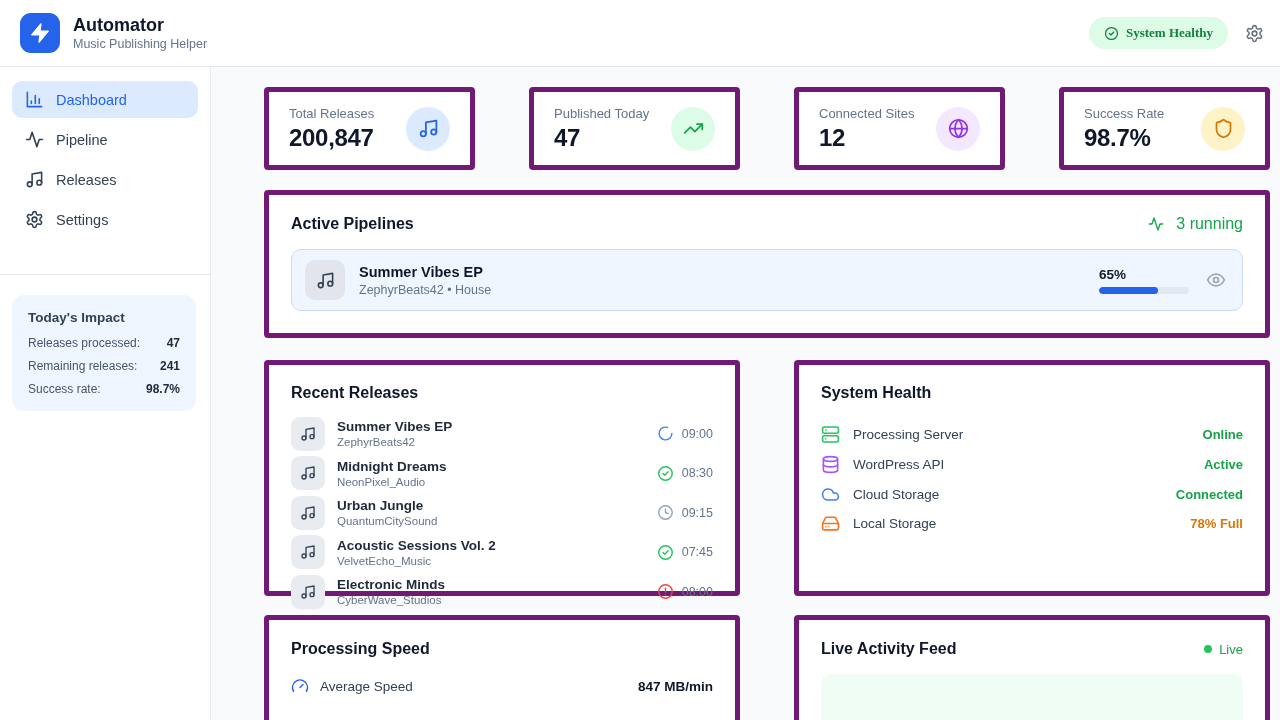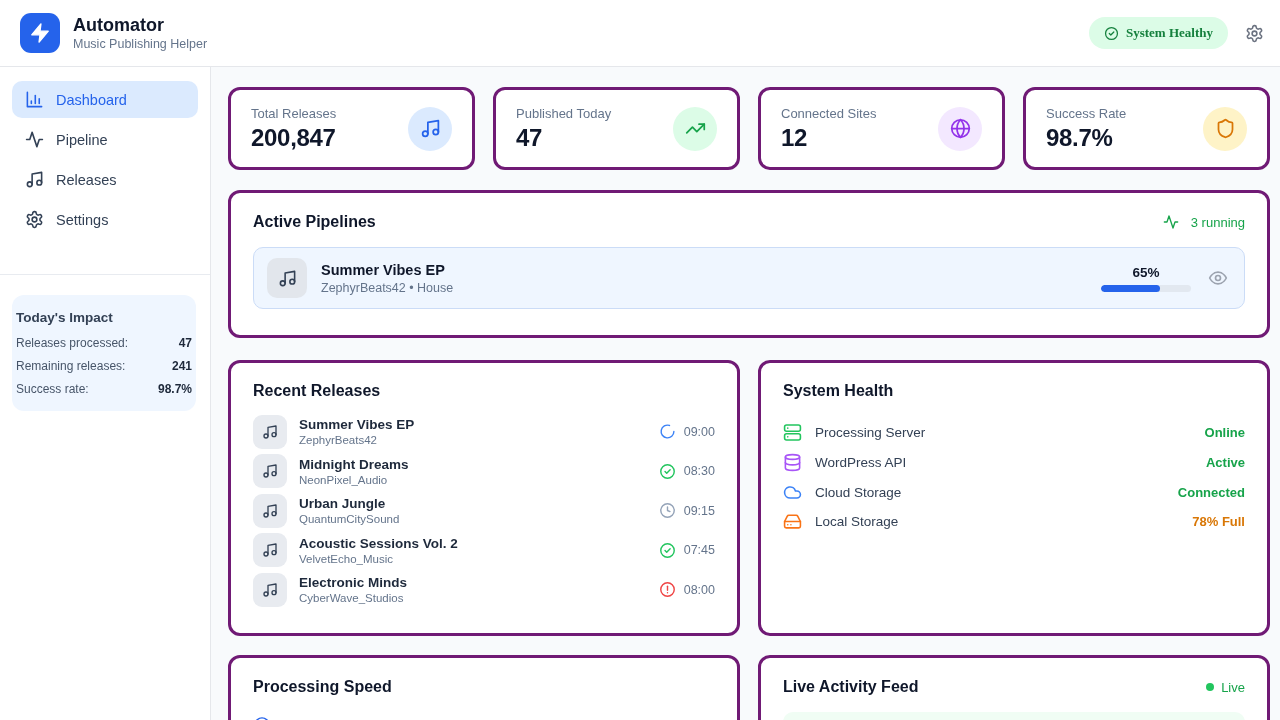--- a/index.html
+++ b/index.html
@@ -29,71 +29,71 @@
     padding-top:14px; flex-shrink:0; }
   .main { flex:1; background:#f8fafc; padding:20px 10px 0 17px; overflow:hidden; }
 
   
   .nav-item { display:flex; align-items:center; gap:12px; height:37px;
     margin:0 12px 3px 12px; padding:0 13px; border-radius:10px; font-size:14.5px;
     color:#334155; cursor:pointer; }
   .nav-item.active { background:#dbeafe; color:#2563eb; font-weight:500; }
   .nav-item svg { width:19px; height:19px; flex-shrink:0; }
   .side-divider { border-top:1px solid #e8ebf0; margin:36px 0 20px 0; }
-  .impact { background:#eff6ff; border-radius:12px; margin:0 14px 0 12px; padding:15px 4px; }
+  .impact { background:#eff6ff; border-radius:12px; margin:0 14px 0 12px; padding:15px 16px; }
   .impact-title { font-size:13.5px; font-weight:700; color:#334155; margin-bottom:11px; }
   .impact-row { display:flex; justify-content:space-between; font-size:12px;
     color:#475569; margin-top:9px; }
   .impact-row b { color:#1e293b; font-weight:700; }
 
   
-  .card { background:#fff; border:3px solid #701a75; border-radius:12px; }
+  .card { background:#fff; border:5px solid #701a75; border-radius:4px;margin-left:36px; }
 
   
   .stats { display:grid; grid-template-columns:repeat(4,1fr); gap:18px; }
   .stat-card { height:83px; padding:15px 20px; display:flex; align-items:center;
     justify-content:space-between; }
   .stat-label { font-size:13px; color:#64748b; }
   .stat-value { font-size:24px; font-weight:700; color:#0f172a; margin-top:3px; letter-spacing:-0.3px; }
   .stat-icon { width:44px; height:44px; border-radius:50%; display:flex;
     align-items:center; justify-content:center; flex-shrink:0; }
   .stat-icon svg { width:21px; height:21px; }
   .ic-blue { background:#dbeafe; color:#2563eb; }
   .ic-green { background:#dcfce7; color:#16a34a; }
   .ic-purple { background:#f3e8ff; color:#9333ea; }
   .ic-amber { background:#fef3c7; color:#d97706; }
 
   
   .pipeline-card { height:148px; margin-top:20px; padding:20px 22px; }
   .section-head { display:flex; align-items:center; justify-content:space-between; }
   .section-title { font-size:16px; font-weight:700; color:#0f172a; }
   .running { display:flex; align-items:center; gap:12px; color:#16a34a;
-    font-size:13px; font-weight:500; }
+    font-size:16px; font-weight:500; }
   .running svg { width:16px; height:16px; }
   .pipe-item { margin-top:16px; height:62px; background:#eff6ff; border:1px solid #cbdcf7;
     border-radius:10px; display:flex; align-items:center; padding:0 16px 0 13px; }
   .pipe-icon { width:40px; height:40px; border-radius:10px; background:#e2e6ec;
     color:#334155; display:flex; align-items:center; justify-content:center; }
   .pipe-icon svg { width:19px; height:19px; }
   .pipe-text { margin-left:14px; }
   .pipe-name { font-size:14.5px; font-weight:600; color:#0f172a; }
   .pipe-meta { font-size:12.5px; color:#64748b; margin-top:3px; }
   .pipe-right { margin-left:auto; display:flex; align-items:center; gap:17px; }
   .progress-wrap { width:90px; }
-  .progress-label { text-align:center; font-size:13.5px; font-weight:600;
+  .progress-label { text-align:left; font-size:13.5px; font-weight:600;
     color:#0f172a; margin-bottom:5px; }
   .progress-track { height:7px; background:#e2e8f0; border-radius:4px; overflow:hidden; }
   .progress-fill { height:100%; background:#2563eb; border-radius:4px; }
   .eye-btn { background:none; border:none; cursor:pointer; color:#9ca3af;
     display:flex; align-items:center; }
   .eye-btn svg { width:20px; height:20px; }
 
   
   .row2 { display:grid; grid-template-columns:1fr 1fr; gap:18px; margin-top:22px; }
-  .row2 > .card { height:276px; padding:19px 22px; }
+  .row2 > .card { height:236px; padding:19px 22px; }
   .row3 { display:grid; grid-template-columns:1fr 1fr; gap:18px; margin-top:19px; }
   .row3 > .card { height:200px; padding:20px 22px; }
 
   
   .rel-list { margin-top:12px; }
   .rel-row { display:flex; align-items:center; height:39.5px; }
   .rel-icon { width:34px; height:34px; border-radius:9px; background:#e8ebf0;
     color:#334155; display:flex; align-items:center; justify-content:center; flex-shrink:0; }
   .rel-icon svg { width:16px; height:16px; }
   .rel-text { margin-left:12px; }

